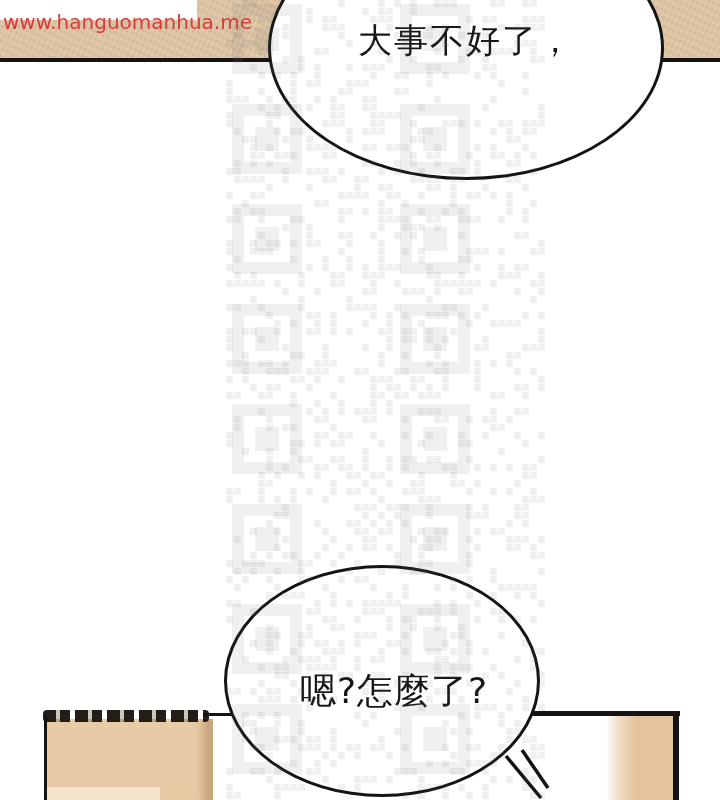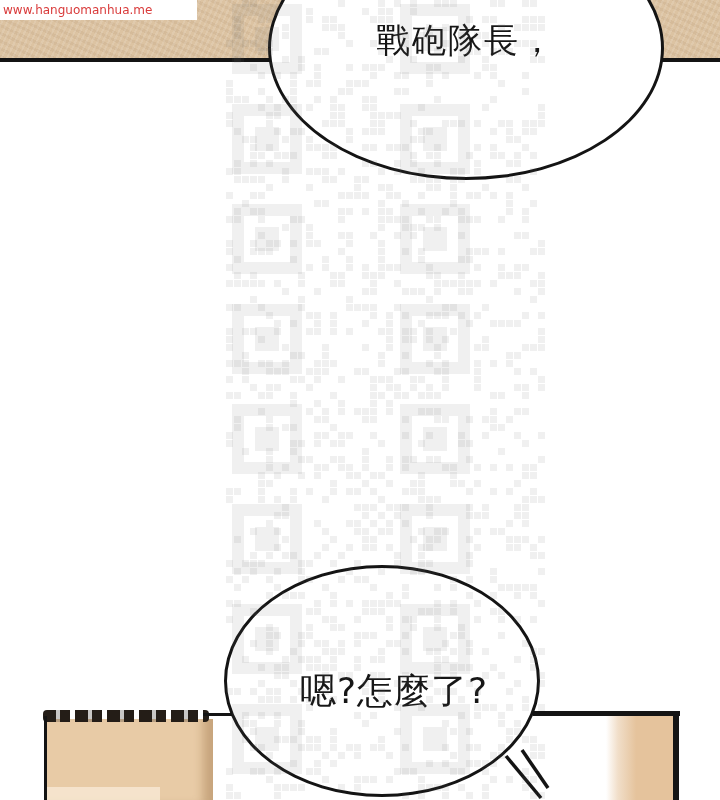--- a/index.html
+++ b/index.html
@@ -18,23 +18,23 @@
       repeating-linear-gradient(25deg, rgba(150,115,80,.10) 0 3px, rgba(0,0,0,0) 3px 7px),
       var(--top-band,#dcc3a2);
     border-bottom:4px solid var(--outline,#141414);
     z-index:1;
   }
   .wm-label-bg{
     position:absolute;left:0;top:0;width:197px;height:20px;
     background:#ffffff;z-index:30;
   }
   .wm-text{
-    position:absolute;left:3px;top:0px;
+    position:absolute;left:3px;top:12px;
     z-index:31;
-    font-size:12px;line-height:20px;
+    font-size:20px;line-height:20px;
     letter-spacing:0px;
     color:var(--watermark-red,#d93a3a);
     white-space:nowrap;
   }
   
   .bubble{
     position:absolute;
     background:#ffffff;
     border:3px solid var(--outline,#141414);
     border-radius:50%;
@@ -116,21 +116,21 @@
 
 <div id="stage">
 
   <div class="top-band"></div>
 
   <div class="wm-label-bg"></div>
   <div class="wm-text">www.hanguomanhua.me</div>
 
   <div class="bubble bubble-top">
     <div class="bubble-text">
-      <span>戰砲隊長，</span><br>
+      <span>大事不好了，</span><br>
     </div>
   </div>
 
   <div class="bl-wall">
     <div class="bl-wall-highlight"></div>
   </div>
   <div class="bl-bead-strip"></div>
   <div class="bl-border-left"></div>
   <div class="bl-connector-line"></div>
 

